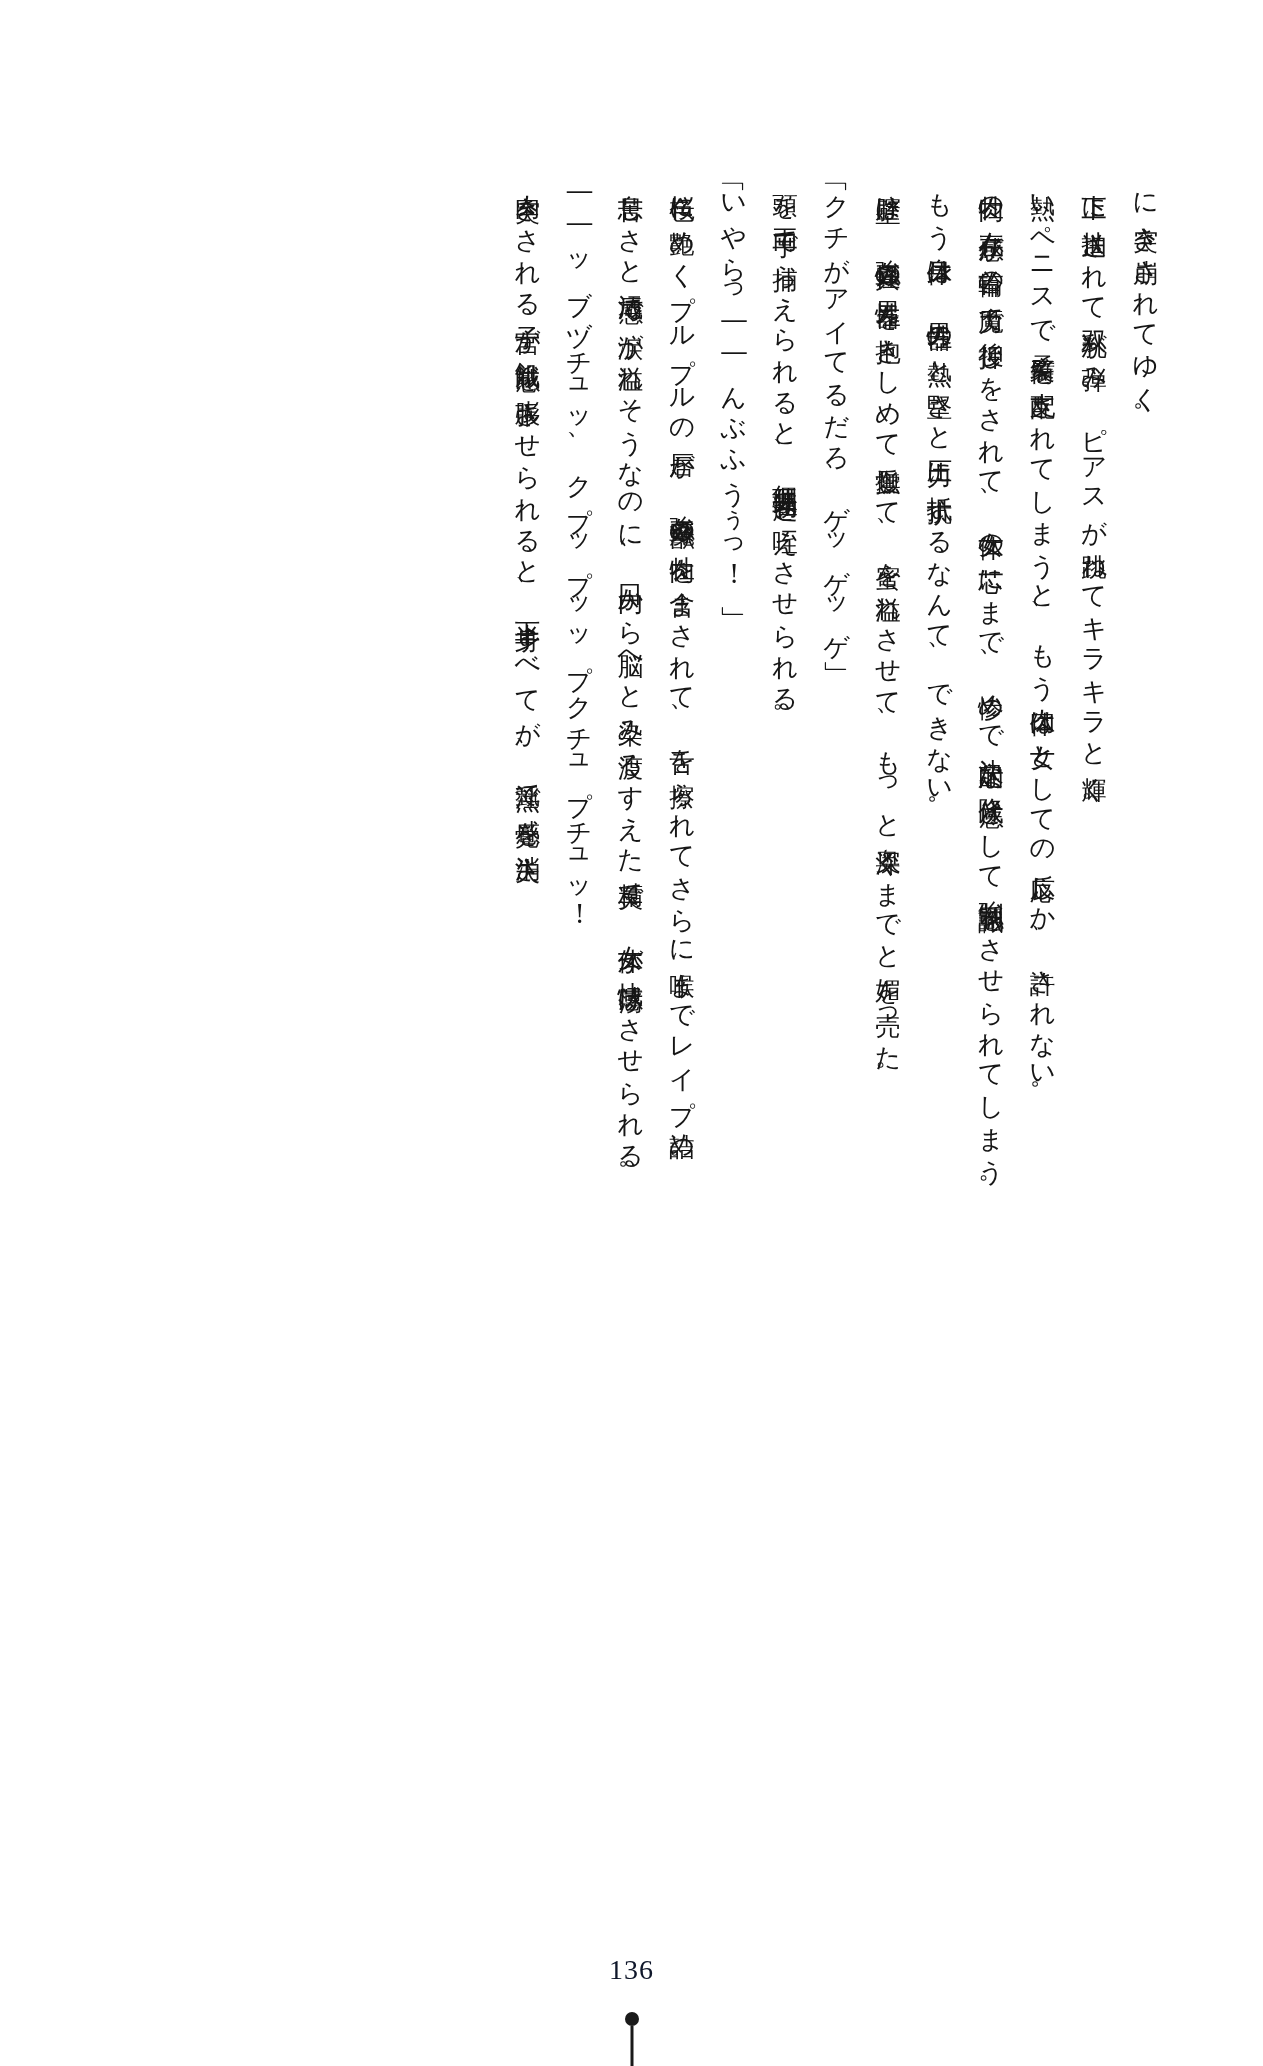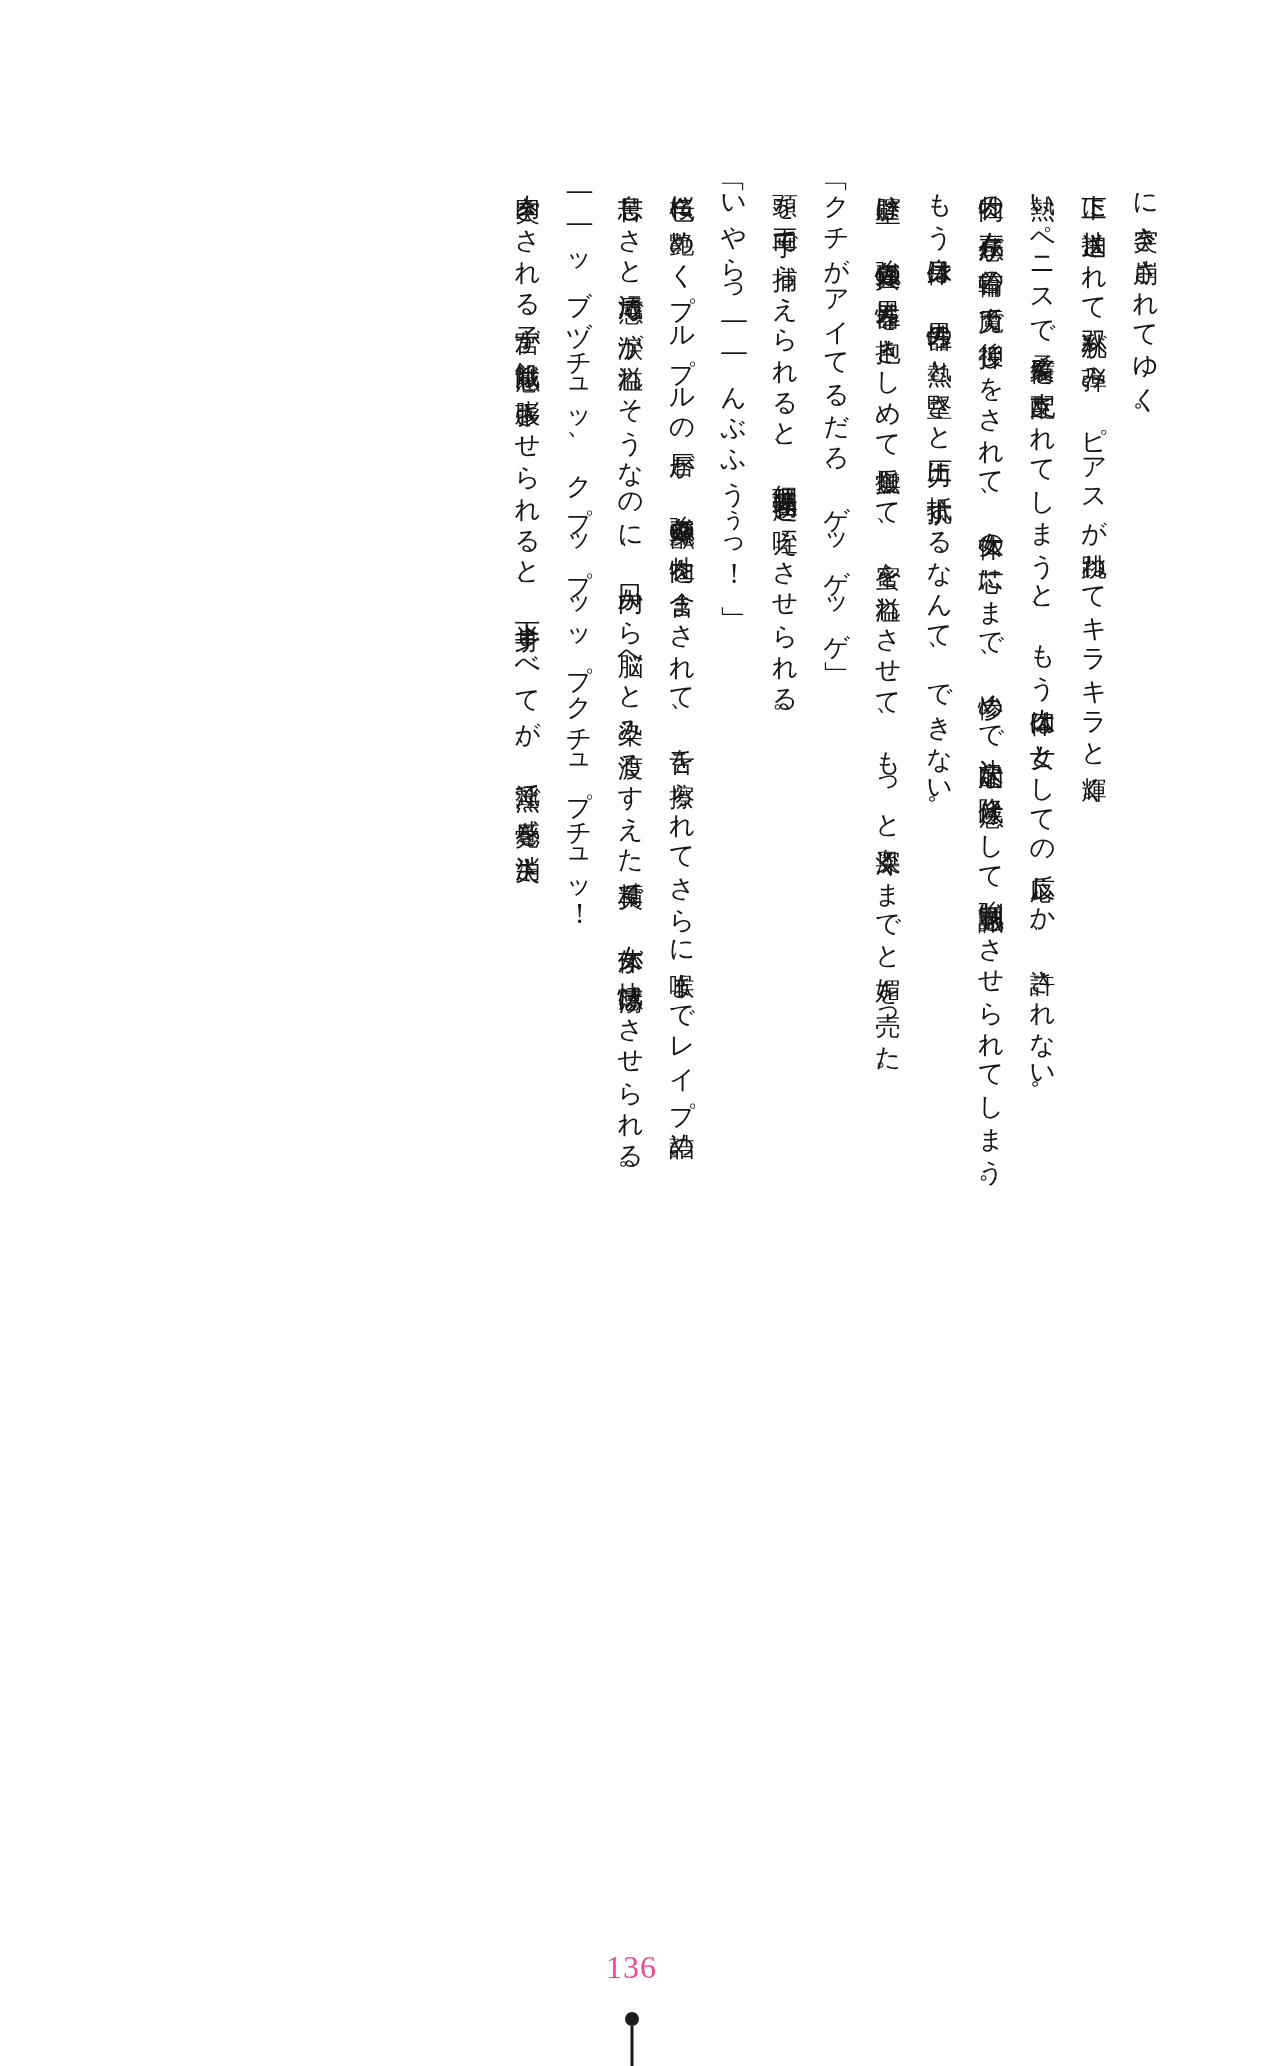--- a/index.html
+++ b/index.html
@@ -49,23 +49,23 @@
   }
 
   
   .page-number {
     position: absolute;
     left: 0;
     right: 0;
     bottom: 80px;
     text-align: center;
     font-family: "Liberation Serif", "DejaVu Serif", serif;
-    font-size: 32px;
+    font-size: 28px;
     letter-spacing: 1px;
-    color: #ec4899;
+    color: #0f172a;
   }
 
   
   .ornament {
     position: absolute;
     left: 50%;
     bottom: 0;
     transform: translateX(-50%);
     width: 40px;
     height: 58px;

